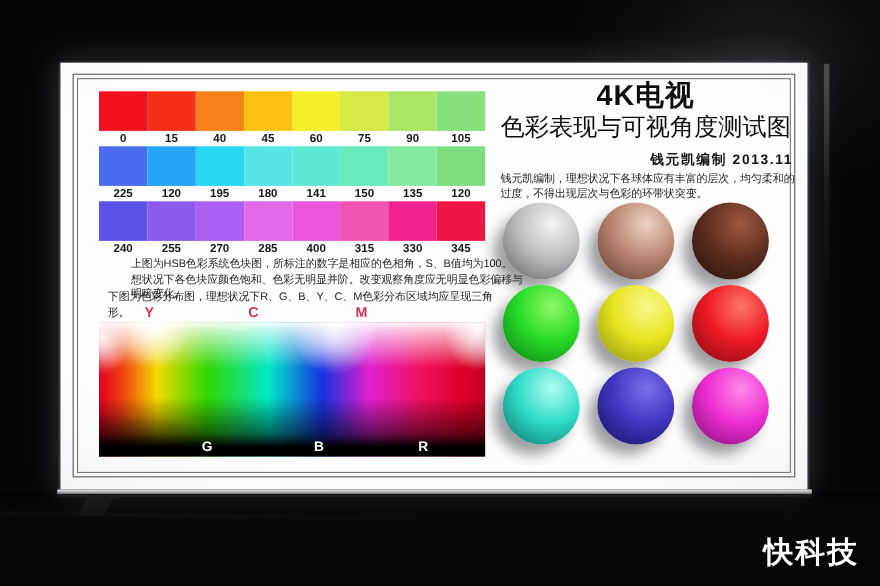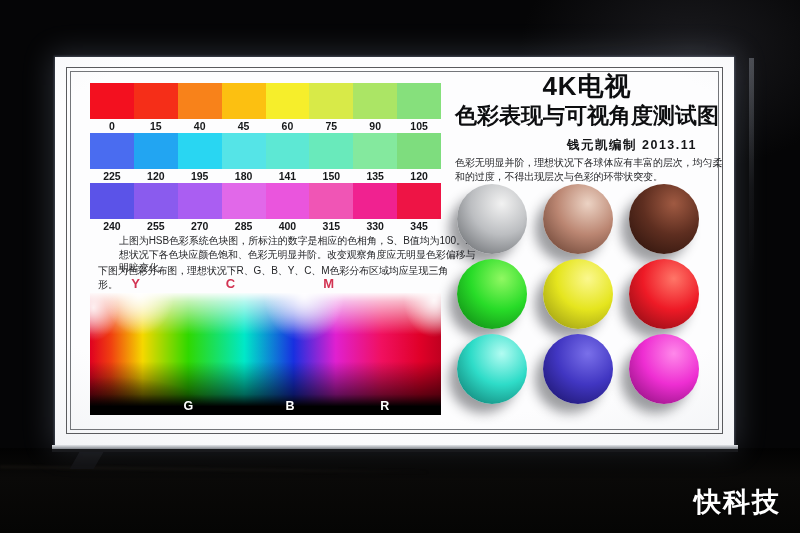--- a/index.html
+++ b/index.html
@@ -46,22 +46,22 @@
        radial-gradient(10% 38% at 1% 12%,  rgba(255,255,255,.85), rgba(255,255,255,0) 72%),
        linear-gradient(to bottom, rgba(255,255,255,.96) 0%, rgba(255,255,255,.7) 7%, rgba(255,255,255,0) 34%),
        radial-gradient(55% 70% at 6% 112%, rgba(0,0,0,.8), rgba(0,0,0,0) 62%),
        linear-gradient(to top, #000 7%, rgba(0,0,0,.55) 17%, rgba(0,0,0,0) 44%),
        linear-gradient(90deg,#e00020 0%,#f04010 6%,#f5d800 15%,#30d800 28%,#00e8c8 44%,#1830e0 58%,#e020d0 70%,#f01060 83%,#e00028 94%,#c00020 100%);}
   .map-bottom-label{position:absolute;bottom:2px;transform:translateX(-50%);
        color:#fff;font-size:12.5px;font-weight:bold;}
   .title1{position:absolute;left:398px;top:12px;width:268px;text-align:center;
        font-size:26px;font-weight:700;color:#0d0e10;letter-spacing:1px;}
   .title2{position:absolute;left:392px;top:44px;width:280px;text-align:center;
-       font-size:22px;font-weight:700;color:#0d0e10;}
-  .author{position:absolute;left:398px;top:80px;width:268px;text-align:right;padding-right:24px;
+       font-size:22px;font-weight:400;color:#0d0e10;}
+  .author{position:absolute;left:398px;top:80px;width:268px;text-align:right;
        box-sizing:border-box;font-size:12.5px;font-weight:600;letter-spacing:1.5px;color:#141517;}
   .sphere-note{position:absolute;left:400px;top:99px;width:272px;color:#242528;
        font-size:10px;line-height:13.5px;letter-spacing:-.1px;}
   .sphere-grid{position:absolute;left:402px;top:127px;display:grid;
        grid-template-columns:repeat(3,70px);column-gap:16px;row-gap:5px;}
   .sphere{width:70px;height:70px;border-radius:50%;
        box-shadow:-9px 10px 12px -1px rgba(22,24,32,.42);}
   
   .watermark{position:absolute;left:694px;top:484px;color:#fff;font-size:27px;font-weight:700;
        letter-spacing:2px;text-shadow:0 0 2px rgba(0,0,0,.6);}
@@ -160,21 +160,21 @@
       </div>
     <div class="color-map">
         <span class="map-bottom-label" style="left: 28%;">G</span>
         <span class="map-bottom-label" style="left: 57%;">B</span>
         <span class="map-bottom-label" style="left: 84%;">R</span>
       </div>
 
     <div class="title1">4K电视</div>
     <div class="title2">色彩表现与可视角度测试图</div>
     <div class="author">钱元凯编制  2013.11</div>
-    <div class="sphere-note">色彩无明显并阶，理想状况下各球体应有丰富的层次，均匀柔和的过度，不得出现层次与色彩的环带状突变。</div>
+    <div class="sphere-note">钱元凯编制，理想状况下各球体应有丰富的层次，均匀柔和的过度，不得出现层次与色彩的环带状突变。</div>
     <div class="sphere-grid">
         <div class="sphere" style="background: radial-gradient(circle at 64% 28%, rgb(242, 242, 242) 0%, rgb(188, 190, 193) 46%, rgb(95, 98, 102) 98%);"></div>
         <div class="sphere" style="background: radial-gradient(circle at 64% 28%, rgb(236, 211, 196) 0%, rgb(187, 134, 114) 46%, rgb(95, 58, 44) 98%);"></div>
         <div class="sphere" style="background: radial-gradient(circle at 64% 28%, rgb(160, 90, 66) 0%, rgb(94, 46, 32) 46%, rgb(39, 16, 10) 98%);"></div>
         <div class="sphere" style="background: radial-gradient(circle at 64% 28%, rgb(144, 248, 98) 0%, rgb(40, 220, 40) 46%, rgb(12, 124, 18) 98%);"></div>
         <div class="sphere" style="background: radial-gradient(circle at 64% 28%, rgb(251, 248, 142) 0%, rgb(229, 229, 30) 46%, rgb(143, 143, 18) 98%);"></div>
         <div class="sphere" style="background: radial-gradient(circle at 64% 28%, rgb(255, 118, 104) 0%, rgb(238, 26, 38) 46%, rgb(126, 10, 18) 98%);"></div>
         <div class="sphere" style="background: radial-gradient(circle at 64% 28%, rgb(178, 252, 242) 0%, rgb(46, 220, 200) 46%, rgb(12, 114, 104) 98%);"></div>
         <div class="sphere" style="background: radial-gradient(circle at 64% 28%, rgb(122, 112, 234) 0%, rgb(65, 54, 194) 46%, rgb(23, 16, 96) 98%);"></div>
         <div class="sphere" style="background: radial-gradient(circle at 64% 28%, rgb(255, 136, 234) 0%, rgb(238, 46, 210) 46%, rgb(129, 12, 114) 98%);"></div>

